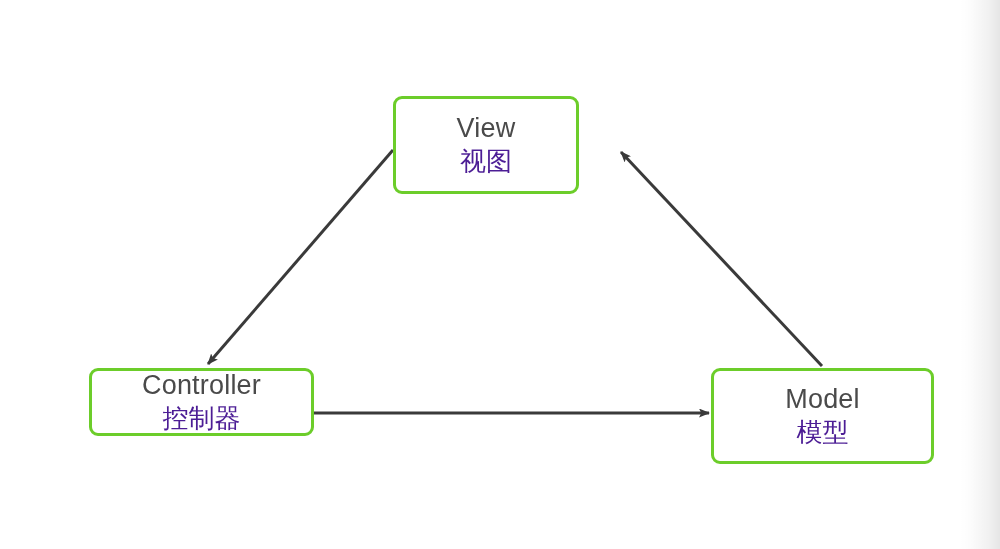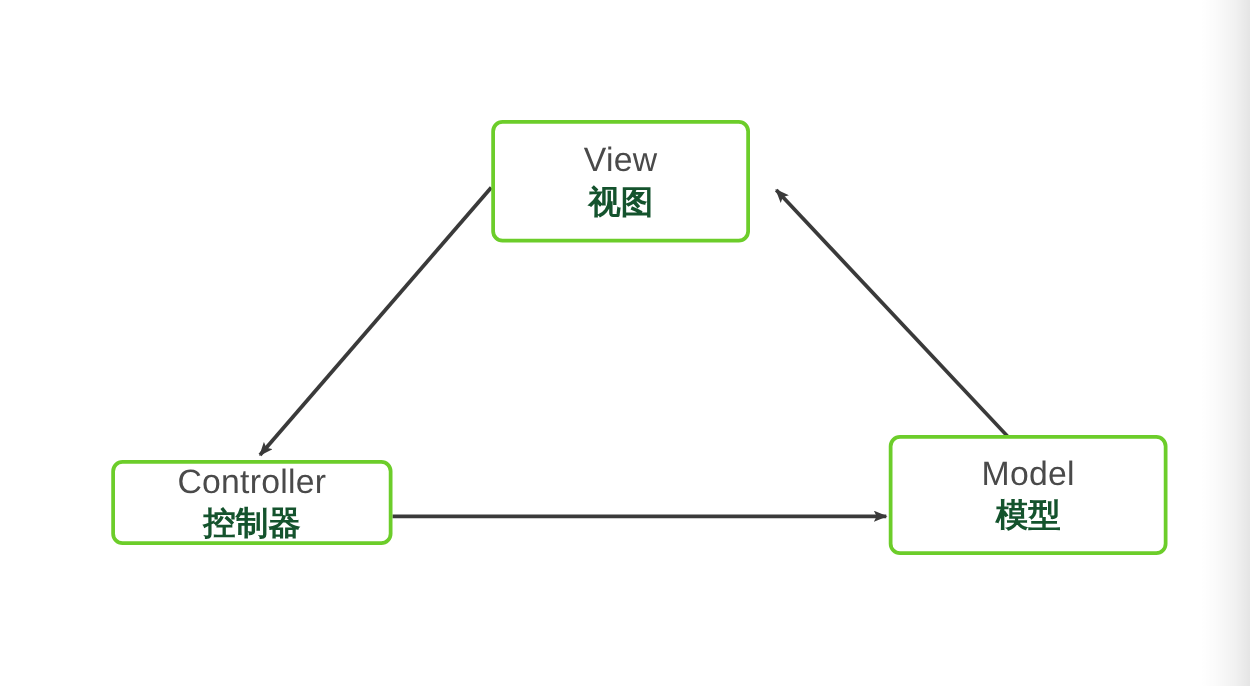--- a/index.html
+++ b/index.html
@@ -56,29 +56,28 @@
     font-size: 27px;
     line-height: 1.18;
     letter-spacing: 0.2px;
     color: #4a4a4a;
     white-space: nowrap;
   }
 
   .node-subtitle {
     font-size: 26px;
     line-height: 1.22;
-    color: #14532d;
+    color: #4c1d95;
     white-space: nowrap;
     margin-top: 1px;
-    font-weight: bold;
   }
 
-  #node-view      { left: 393px; top: 96px;  width: 207px; height: 98px; }
+  #node-view      { left: 393px; top: 96px;  width: 186px; height: 98px; }
   #node-controller{ left: 89px;  top: 368px; width: 225px; height: 68px; }
-  #node-model     { left: 711px; top: 348px; width: 223px; height: 96px; }
+  #node-model     { left: 711px; top: 368px; width: 223px; height: 96px; }
 </style>
 </head>
 <body>
 
 <div id="canvas">
 
   <svg id="arrows" viewBox="0 0 1000 549" width="1000" height="549" xmlns="http://www.w3.org/2000/svg">
     <defs>
       <marker id="arrowhead" markerWidth="11" markerHeight="9" refX="10" refY="4.5" orient="auto" markerUnits="userSpaceOnUse">
         <path d="M0,0 L11,4.5 L0,9 L2.3,4.5 Z" fill="#3a3a3a"></path>

